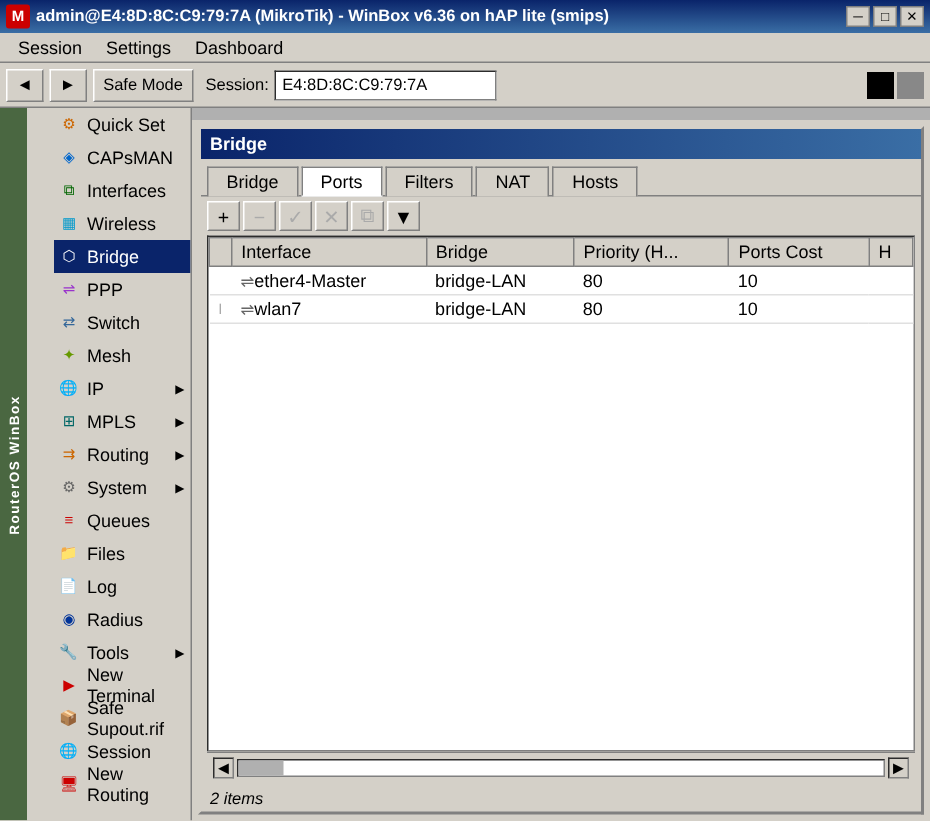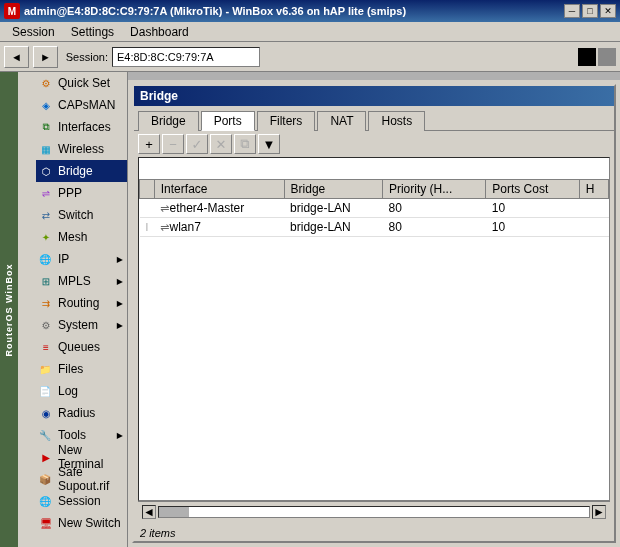--- a/index.html
+++ b/index.html
@@ -239,21 +239,20 @@
       flex: 1;
       background: white;
       margin: 0 4px;
       border: 1px inset #808080;
       overflow: auto;
     }
     table {
       width: 100%;
       border-collapse: collapse;
       font-size: 12px;
-      margin-top: 21px;
     }
     thead tr {
       background: #d4d0c8;
     }
     thead th {
       border: 1px solid #808080;
       padding: 2px 6px;
       text-align: left;
       font-weight: normal;
       white-space: nowrap;
@@ -329,20 +328,21 @@
 
 <div class="menu-bar">
   <span class="menu-item">Session</span>
   <span class="menu-item">Settings</span>
   <span class="menu-item">Dashboard</span>
 </div>
 
 <div class="toolbar">
   <div class="toolbar-btn">◄</div>
   <div class="toolbar-btn">►</div>
+  <div class="toolbar-btn">Safe Mode</div>
   <span class="session-label">Session:</span>
   <input class="session-input" type="text" value="E4:8D:8C:C9:79:7A" style="">
   <div class="toolbar-icons">
     <div style="width:18px;height:18px;background:#000;"></div>
     <div style="width:18px;height:18px;background:#888;"></div>
   </div>
 </div>
 
 <div class="main-layout">
 
@@ -434,21 +434,21 @@
         <div class="sidebar-item">
           <span class="sidebar-item-icon icon-supout">📦</span>
           <span class="sidebar-item-text">Safe Supout.rif</span>
         </div>
         <div class="sidebar-item">
           <span class="sidebar-item-icon icon-manual">🌐</span>
           <span class="sidebar-item-text">Session</span>
         </div>
         <div class="sidebar-item">
           <span class="sidebar-item-icon icon-winbox">🖥</span>
-          <span class="sidebar-item-text">New Switch</span>
+          <span class="sidebar-item-text">New Routing</span>
         </div>
 
       </div>
     </div>
   </div>
 
   <div class="content-area">
     <div style="background:#b0b0b0; height:8px;"></div>
 
     <div class="bridge-window">

